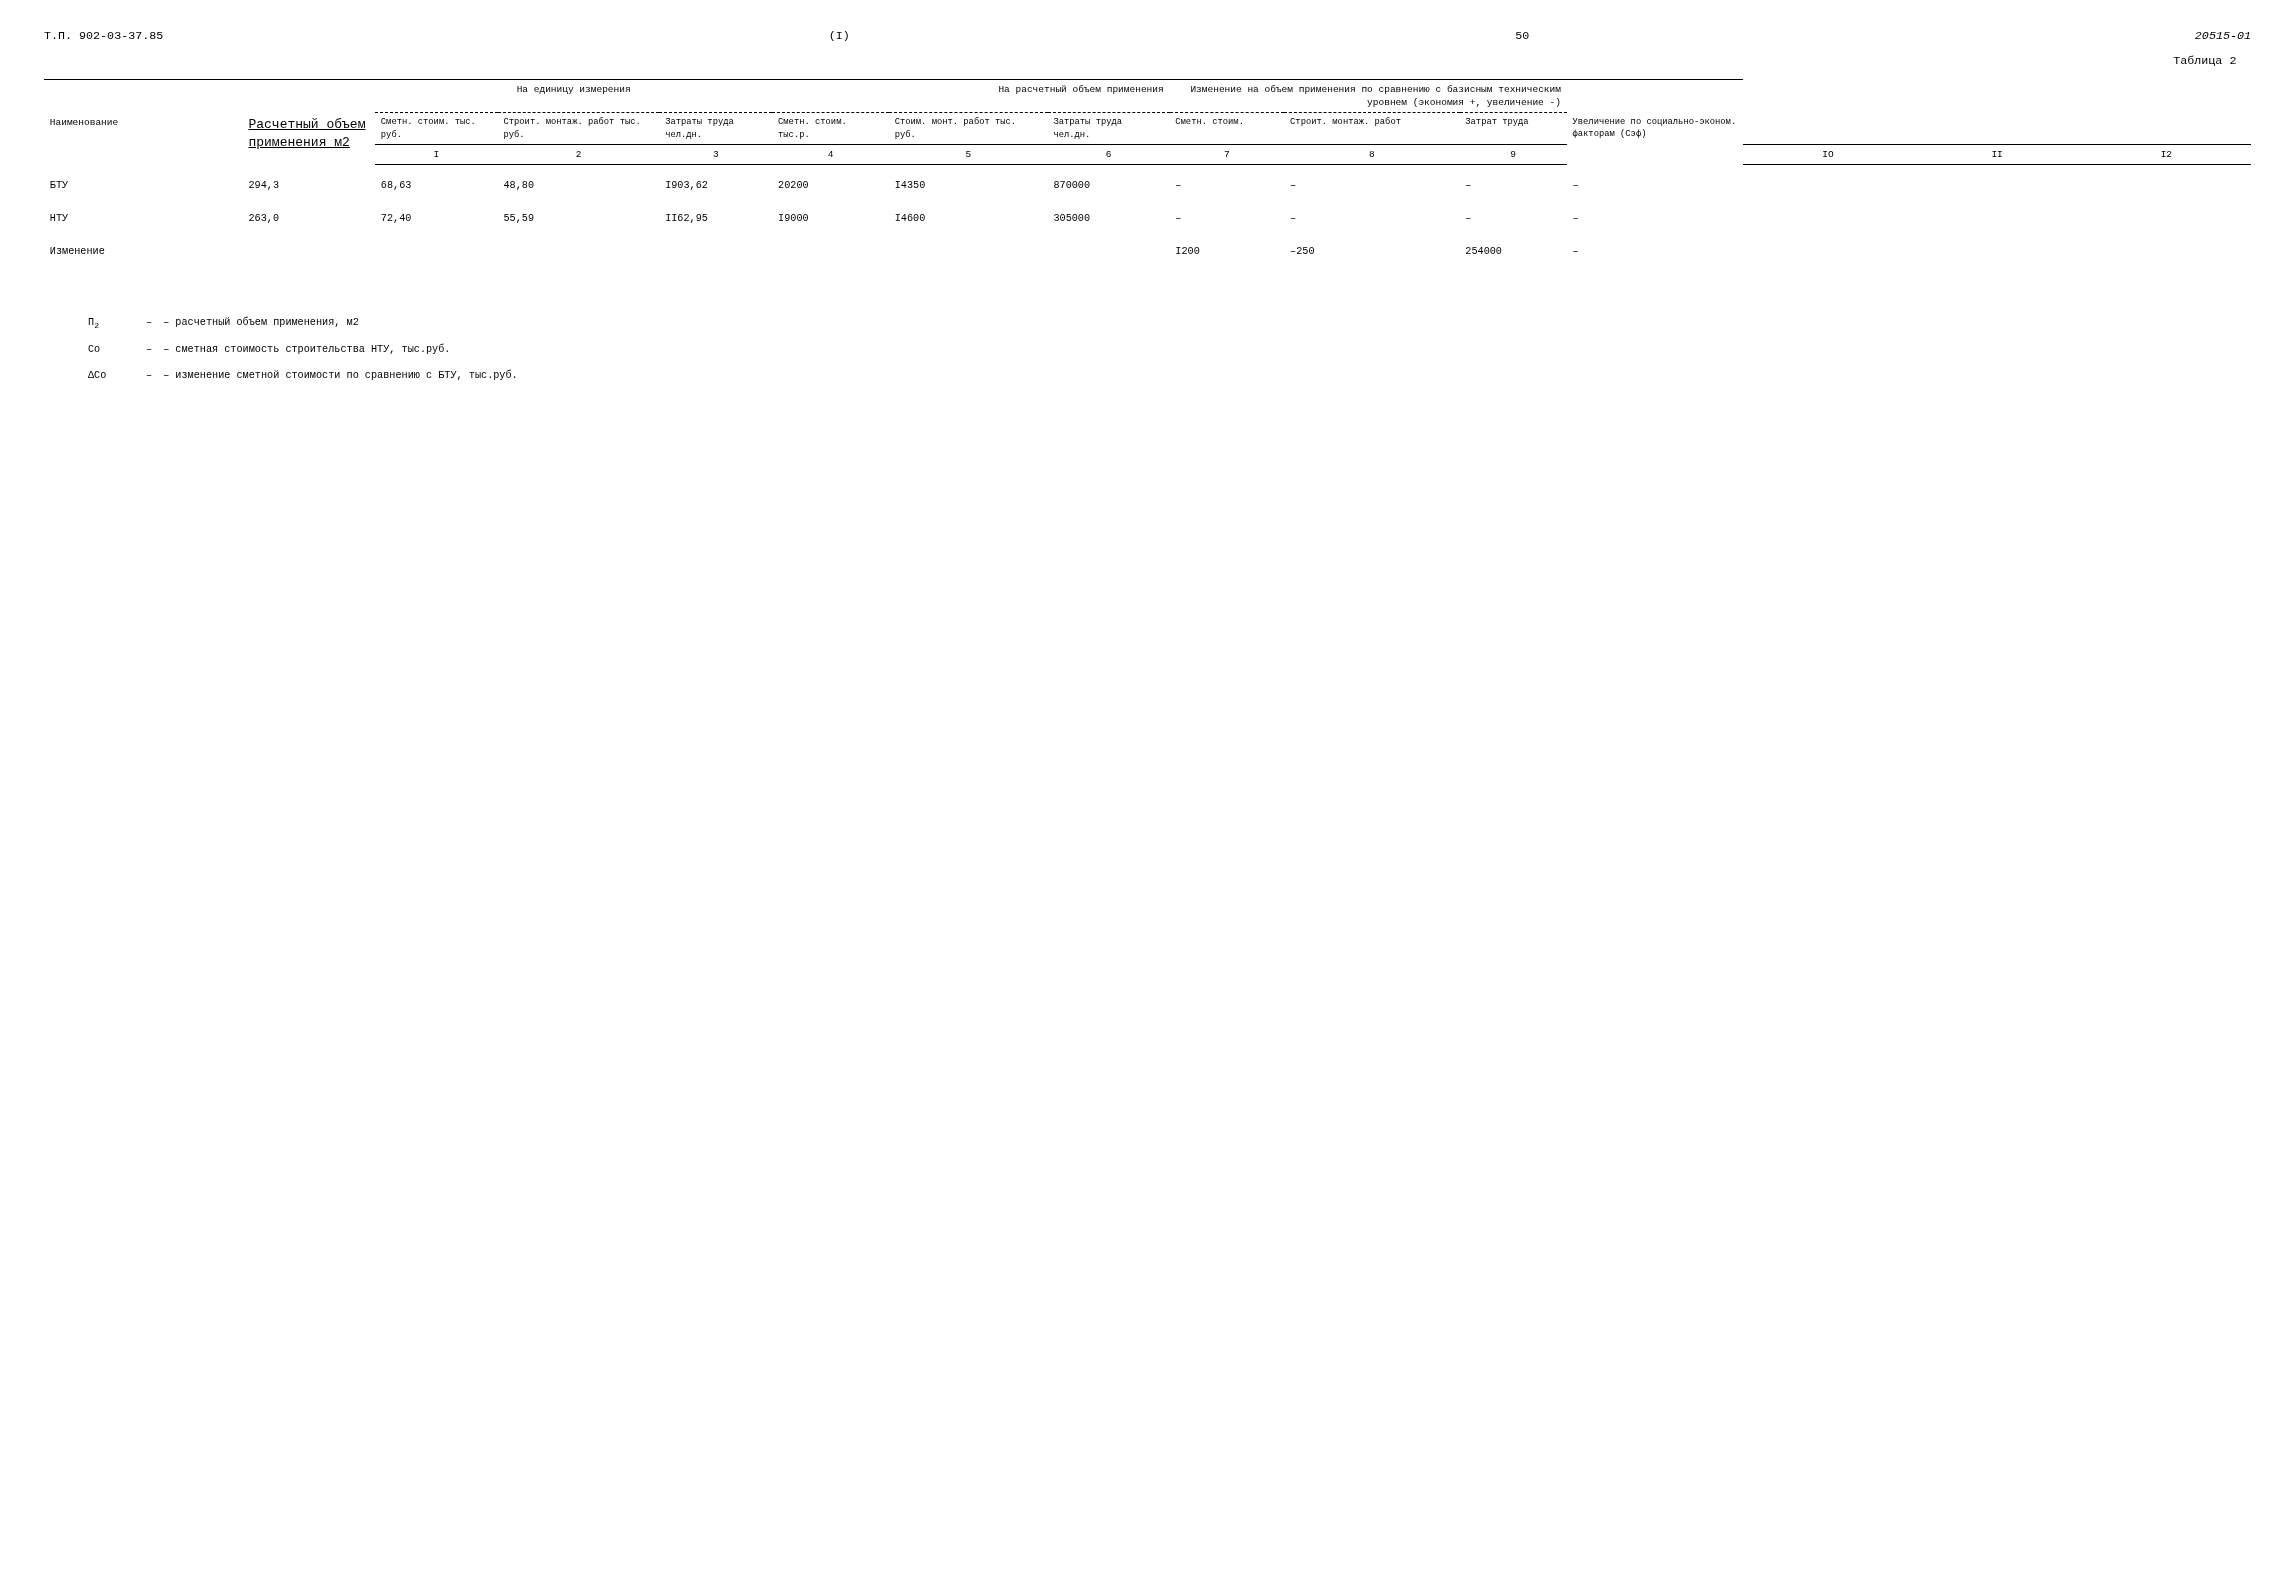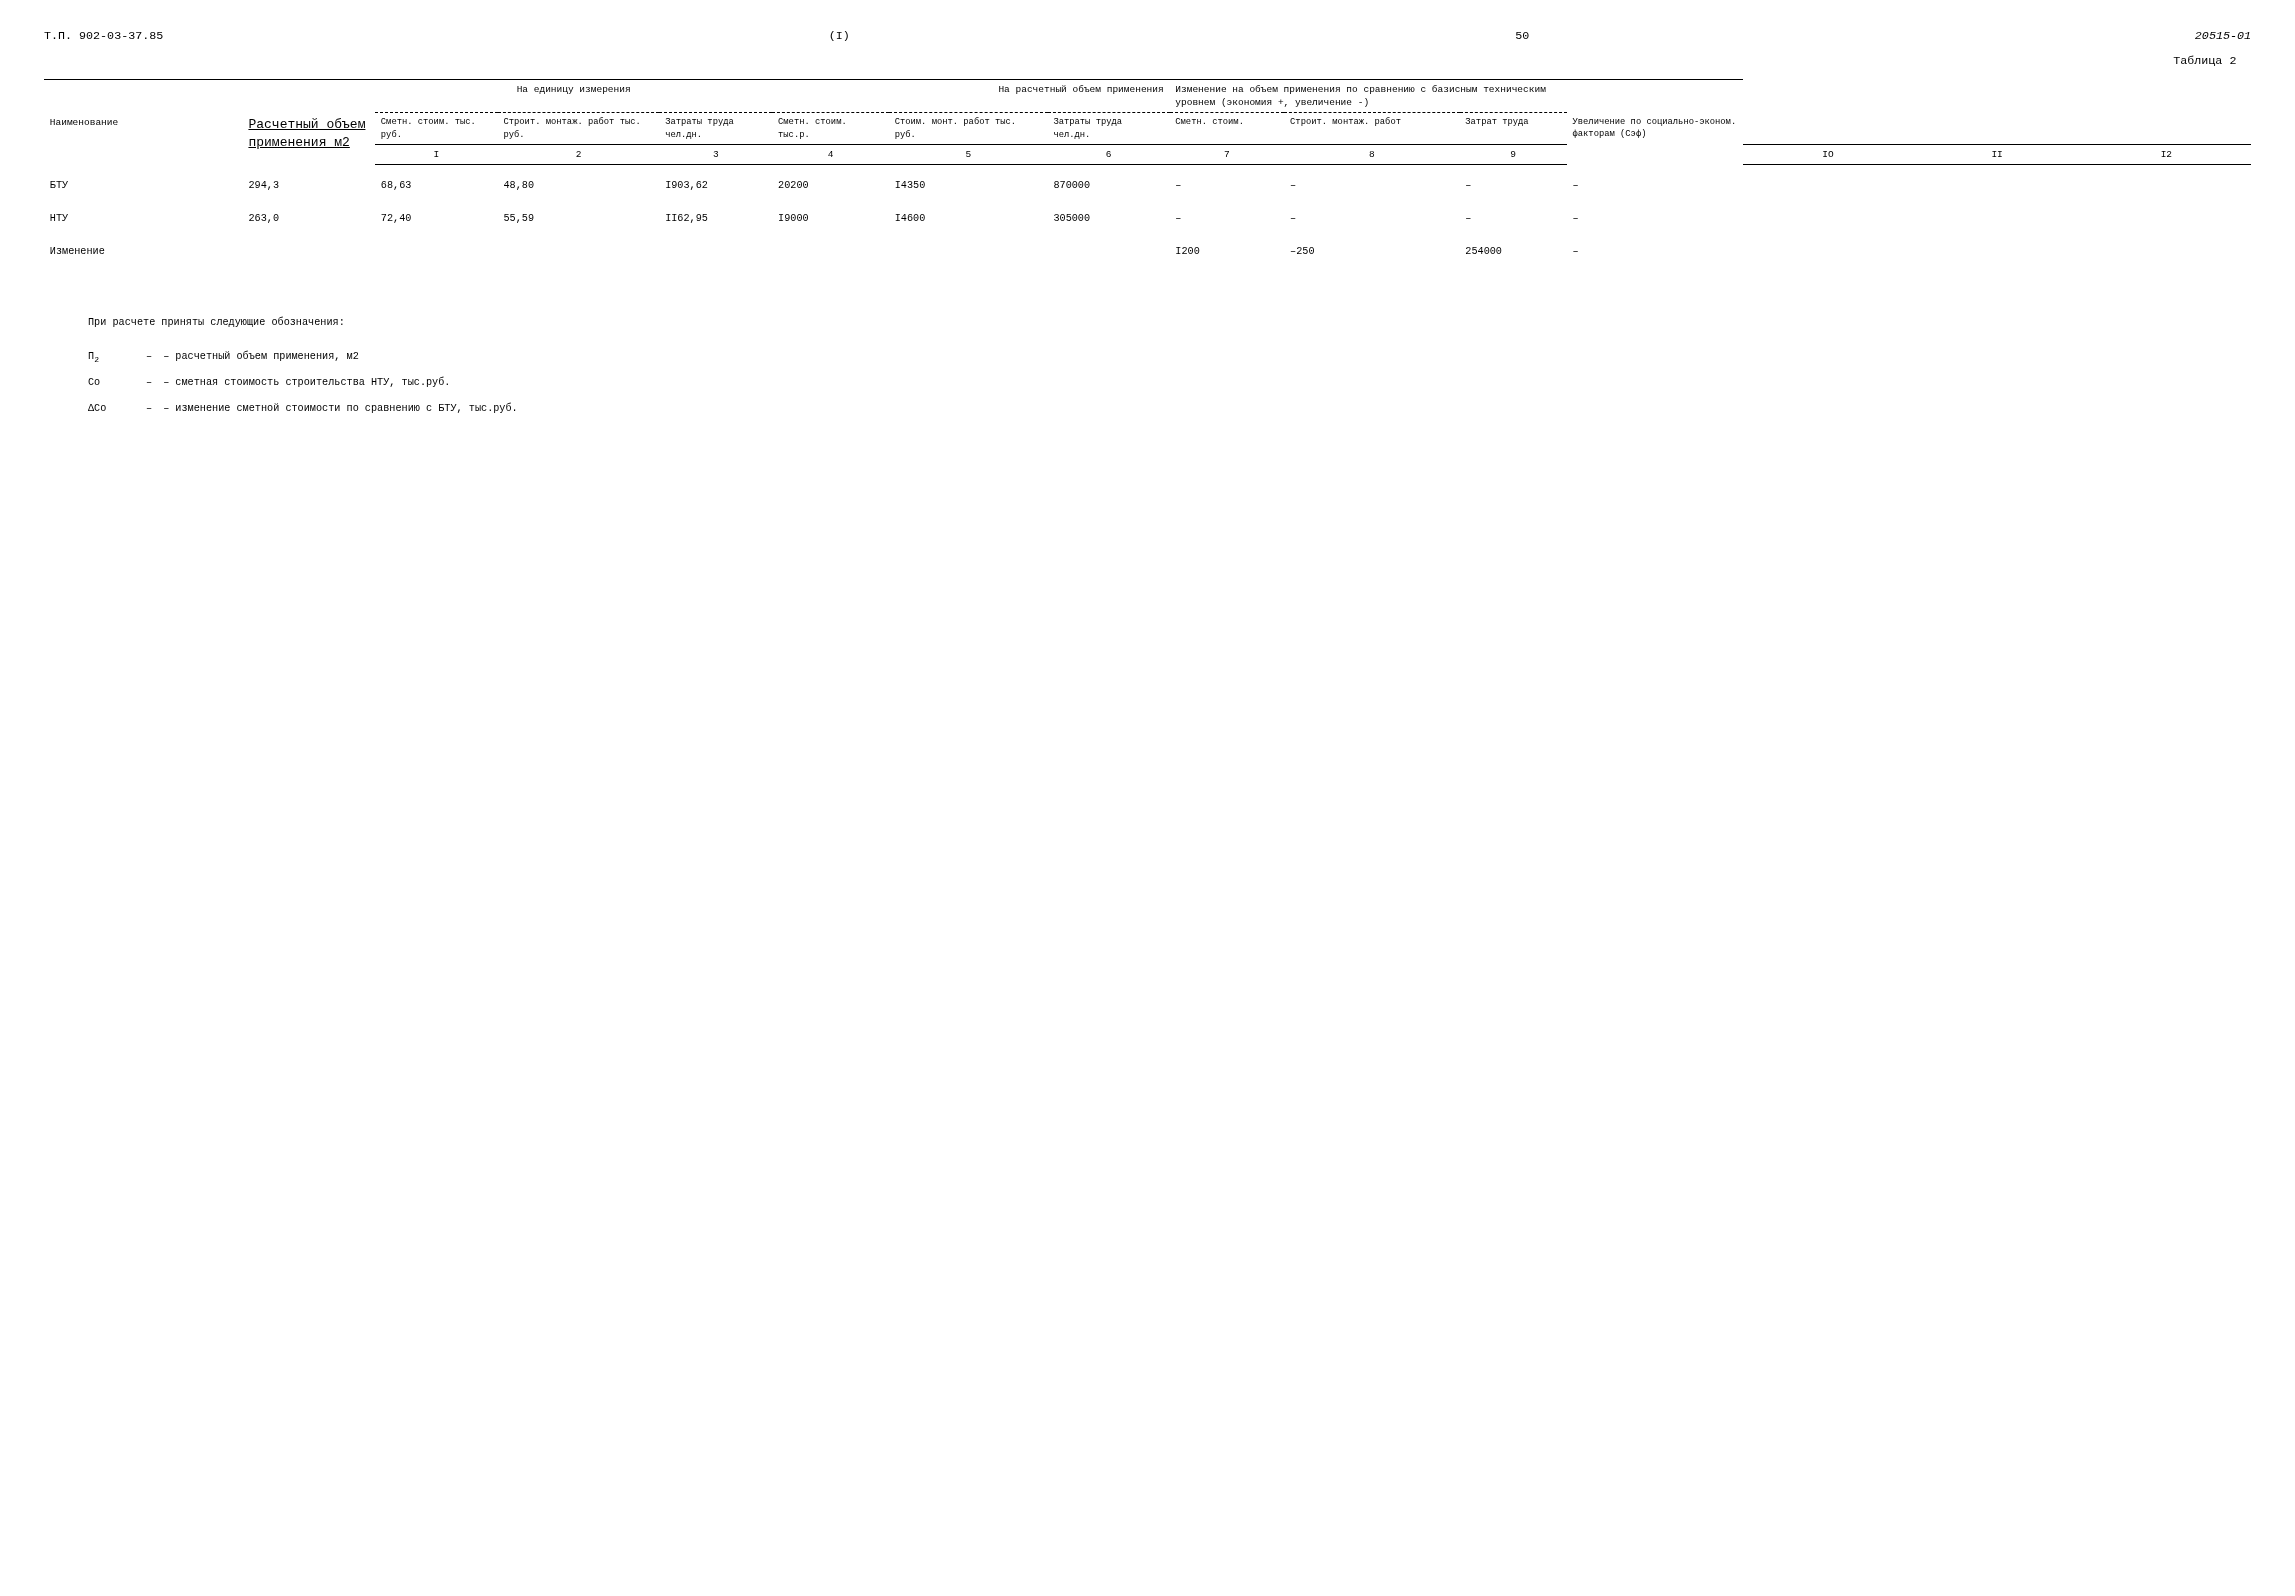--- a/index.html
+++ b/index.html
@@ -102,21 +102,21 @@
   <tbody>
       <tr class="top-border-row">
     <td style="width:9%"></td>
     <td style="width:6%"></td>
     <td colspan="3" style="text-align:center; border-bottom: 0.7px dashed #000; width:18%">
       <span>На единицу измерения</span>
     </td>
     <td colspan="3" style="text-align:right; border-bottom: 0.7px dashed #000; width:18%">
       <span>На расчетный объем применения</span>
     </td>
-    <td colspan="3" style="text-align:left; border-bottom: 0.7px dashed #000; width:18%">
+    <td colspan="3" style="text-align:right; border-bottom: 0.7px dashed #000; width:18%">
       <span>Изменение на объем применения по сравнению с базисным техническим уровнем (экономия +, увеличение -)</span>
     </td>
     <td style="width:8%"></td>
   </tr>
 
   <tr>
     <td rowspan="3" style="vertical-align:top; font-size:9.5px;">Наименование</td>
     <td rowspan="3" style="vertical-align:top; font-size:13px;text-decoration:underline;">
       <span>Расчетный объем применения м2</span>
     </td>
@@ -224,21 +224,20 @@
     <td>–</td>
   </tr>
 
   <tr>
     <td colspan="12" style="height: 11px;"></td>
   </tr>
 </tbody>
   </table>
 
 <div class="notes-section">
-  <p style="margin-bottom: 11px;">При расчете приняты следующие обозначения:</p>
 
   <div class="note-item">
     <span class="note-symbol">П<sub>2</sub></span>
     <span class="note-dash">–</span>
     <span>– расчетный объем применения, м2</span>
   </div>
 
   <div class="note-item">
     <span class="note-symbol">Со</span>
     <span class="note-dash">–</span>

